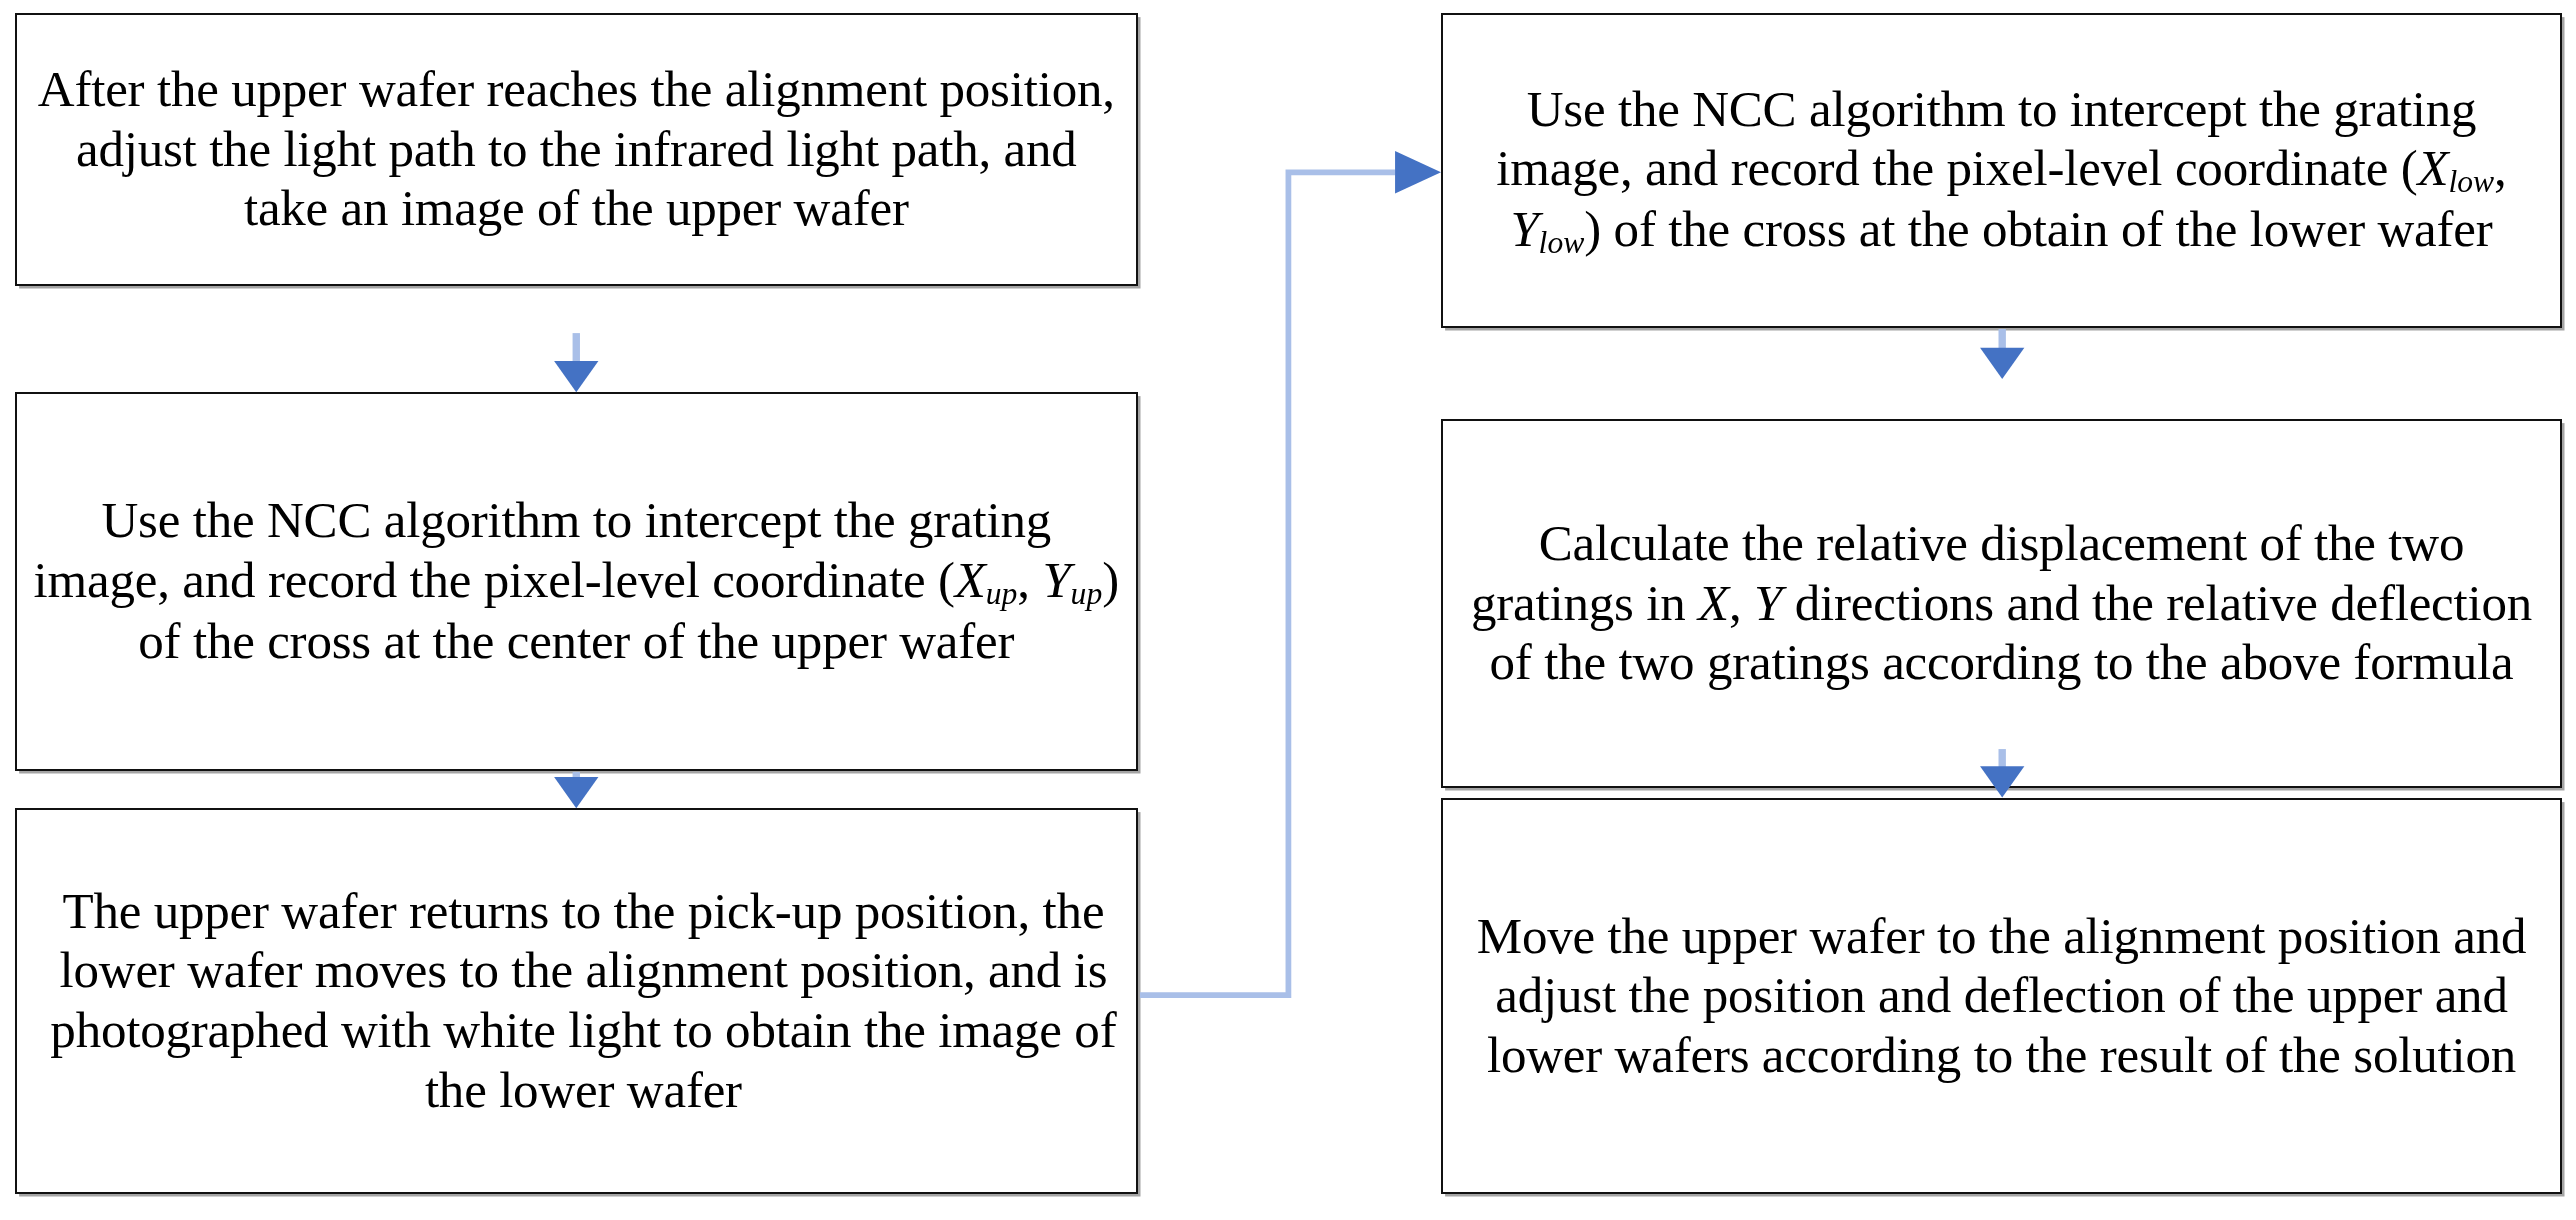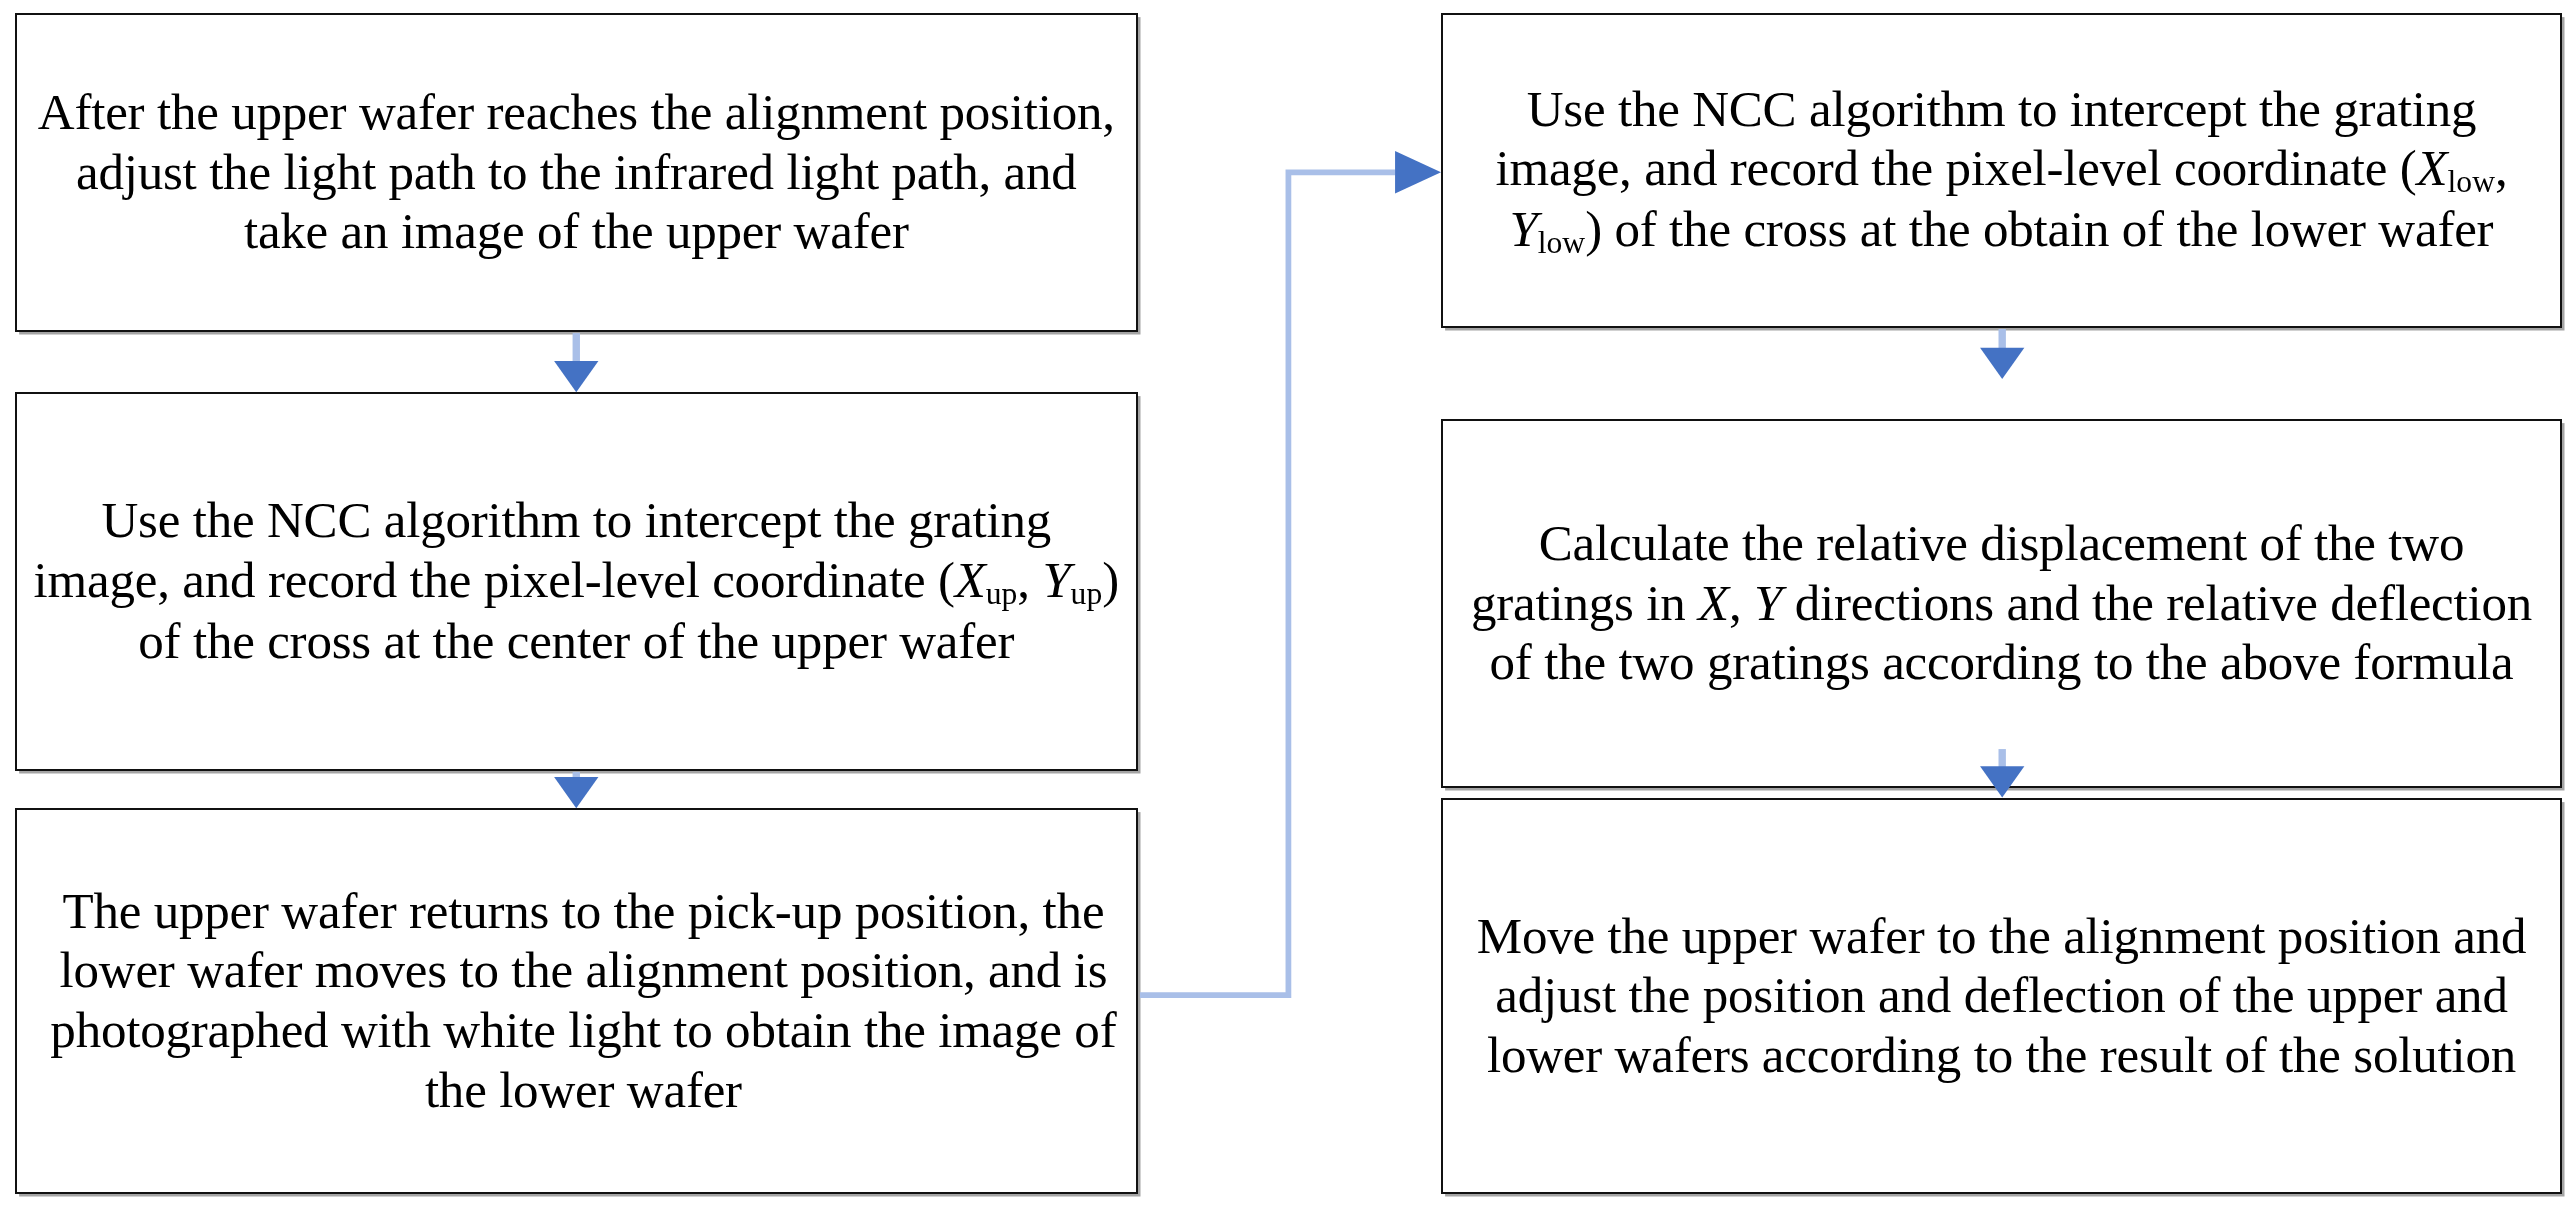--- a/index.html
+++ b/index.html
@@ -33,27 +33,28 @@
     letter-spacing: -0.2px;
   }
   .box-text {
     display: block;
     width: 100%;
   }
   .box-text i {
     font-style: italic;
   }
   .box-text sub {
+    font-style: italic;
     font-size: 0.62em;
     vertical-align: -0.22em;
     letter-spacing: 0;
   }
 
   
-  #box-l1 { left: 14.8px;  top: 13px;   width: 1123px; height: 319px; }
+  #box-l1 { left: 14.8px;  top: 13px;   width: 1123px; height: 273px; }
   #box-l2 { left: 14.8px;  top: 392px;  width: 1123px; height: 379px; }
   #box-l3 { left: 14.8px;  top: 808px;  width: 1123px; height: 386px; padding-left: 29px; }
   
   #box-r1 { left: 1441px; top: 13px;  width: 1121px; height: 315px; }
   #box-r2 { left: 1441px; top: 379px; width: 1121px; height: 369px; margin-top: 40px; }
   #box-r3 { left: 1441px; top: 798px; width: 1121px; height: 396px; font-family: Liberation Serif, serif; }
 
   #connectors {
     position: absolute;
     left: 0;

